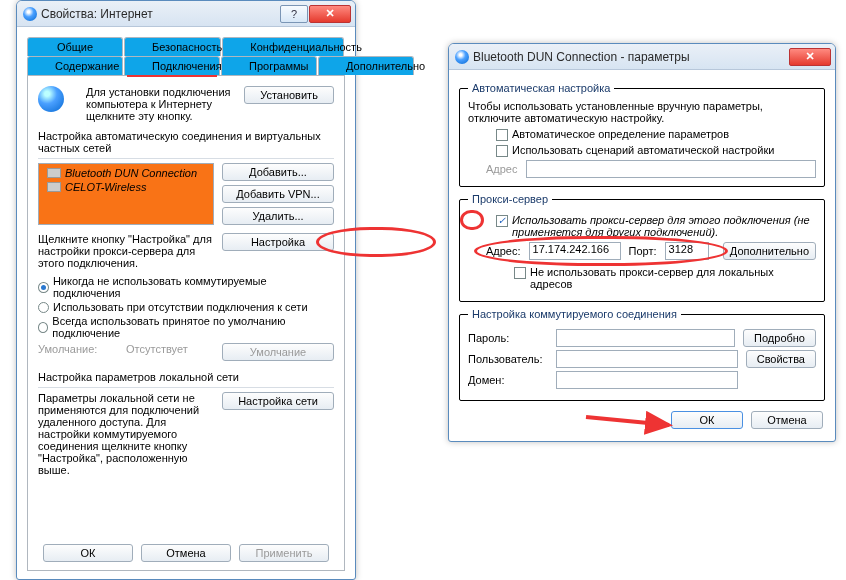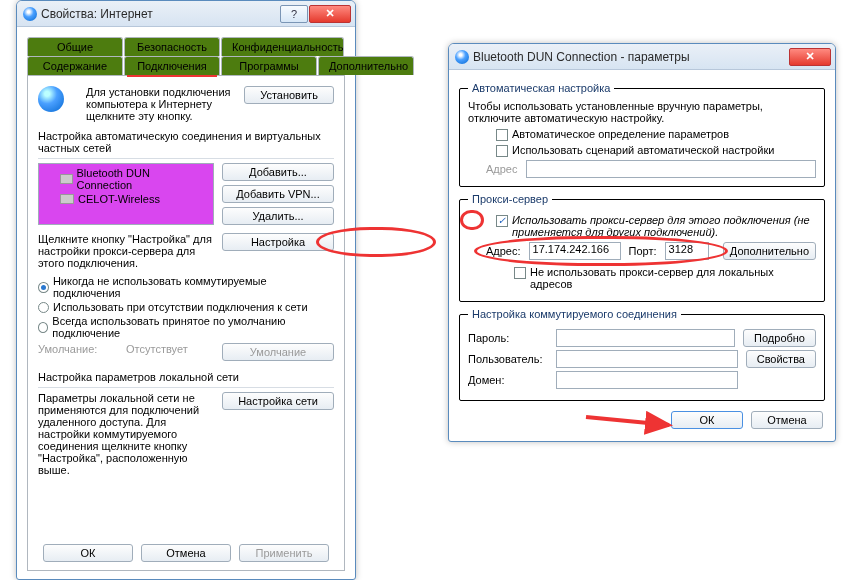--- a/index.html
+++ b/index.html
@@ -7,30 +7,30 @@
 .window { position: absolute; border: 1px solid #5a8bbd; background: #fff; box-shadow: 0 0 6px rgba(0,0,0,.25); border-radius: 6px 6px 3px 3px; }
 .titlebar { height: 26px; background: linear-gradient(#eaf0f7,#d7e4f2); border-bottom: 1px solid #b7c7da; border-radius: 5px 5px 0 0; display: flex; align-items: center; padding: 0 4px 0 6px; color: #2a2a2a; }
 .titlebar .icon { width: 14px; height: 14px; margin-right: 4px; background: radial-gradient(circle at 40% 35%, #fff 10%, #4aa0ff 40%, #0567d0 100%); border-radius: 50%; }
 .titletext { flex: 1; font-size: 12px; }
 .winctrls { display: flex; gap: 1px; }
 .wbtn { width: 28px; height: 18px; border: 1px solid #7a95b5; background: linear-gradient(#f7fbff,#d7e7f7); border-radius: 2px; display: flex; align-items: center; justify-content: center; color: #334; cursor: default; }
 .wbtn.close { width: 42px; background: linear-gradient(#ff8a80,#e53a2e); border-color: #b33; color: #fff; font-weight: bold; }
 .content { padding: 6px 10px 8px; }
 .tabs { margin: 4px 0 0; }
 .tabrow { display: flex; }
-.tab { border: 1px solid #b0b7bf; border-bottom: none; padding: 3px 10px; background: #4d7c0f; border-radius: 3px 3px 0 0; margin-right: 1px; min-width: 96px; text-align: center; cursor: default; }
+.tab { border: 1px solid #b0b7bf; border-bottom: none; padding: 3px 27px; background: #0ea5e9; border-radius: 3px 3px 0 0; margin-right: 1px; min-width: 96px; text-align: center; cursor: default; }
 .tabrow.row2 { border-bottom: 1px solid #b0b7bf; }
 .tab.active { font-weight: normal; position: relative; z-index: 2; }
 .tab.active::after { content:""; position:absolute; left:2px; right:2px; bottom:-2px; height:2px; background:#e33; }
 .body-area { border: 1px solid #b0b7bf; border-top: none; padding: 10px 10px 6px; position: relative; min-height: 468px; }
 .gicon { width: 32px; height: 32px; float:left; margin-right: 8px; }
 .gicon .globe { width:26px; height:26px; border-radius:50%; background: radial-gradient(circle at 35% 30%, #bff 10%, #4aa0ff 40%, #0567d0 100%); }
 .btn { border:1px solid #a0adba; background:linear-gradient(#fdfdfd,#e7edf3); padding:2px 10px; border-radius:3px; min-width:90px; text-align:center; cursor:default; }
 .section-title { margin: 6px 0 3px; }
-.listbox { border:1px solid #a0adba; height:62px; background:#d946ef; padding:2px 21px; }
+.listbox { border:1px solid #a0adba; height:62px; background:#f97316; padding:2px 8px;font-style:italic; }
 .listitem { display:flex; align-items:center; gap:4px; padding:1px 0;}
 .modem { width:14px; height:10px; background:#ccc; border:1px solid #999;}
 .radio { display:flex; align-items:center; gap:4px; margin:2px 0;}
 .rcircle { width:11px; height:11px; border:1px solid #788; border-radius:50%; display:flex; align-items:center; justify-content:center; background:#fff;}
 .rcircle.sel::after{ content:""; width:5px; height:5px; border-radius:50%; background:#2a78d0;}
 .rowflex { display:flex; align-items:flex-start; gap:8px; }
 .disabled { color:#9a9a9a; }
 fieldset.group { border:1px solid #000000; border-radius:2px; padding:6px 8px 8px; margin:6px 0; }
 fieldset.group legend { padding:0 4px; color:#1a3a6a; }
 .check { display:flex; align-items:flex-start; gap:4px; margin:3px 0;padding-left:28px; }

